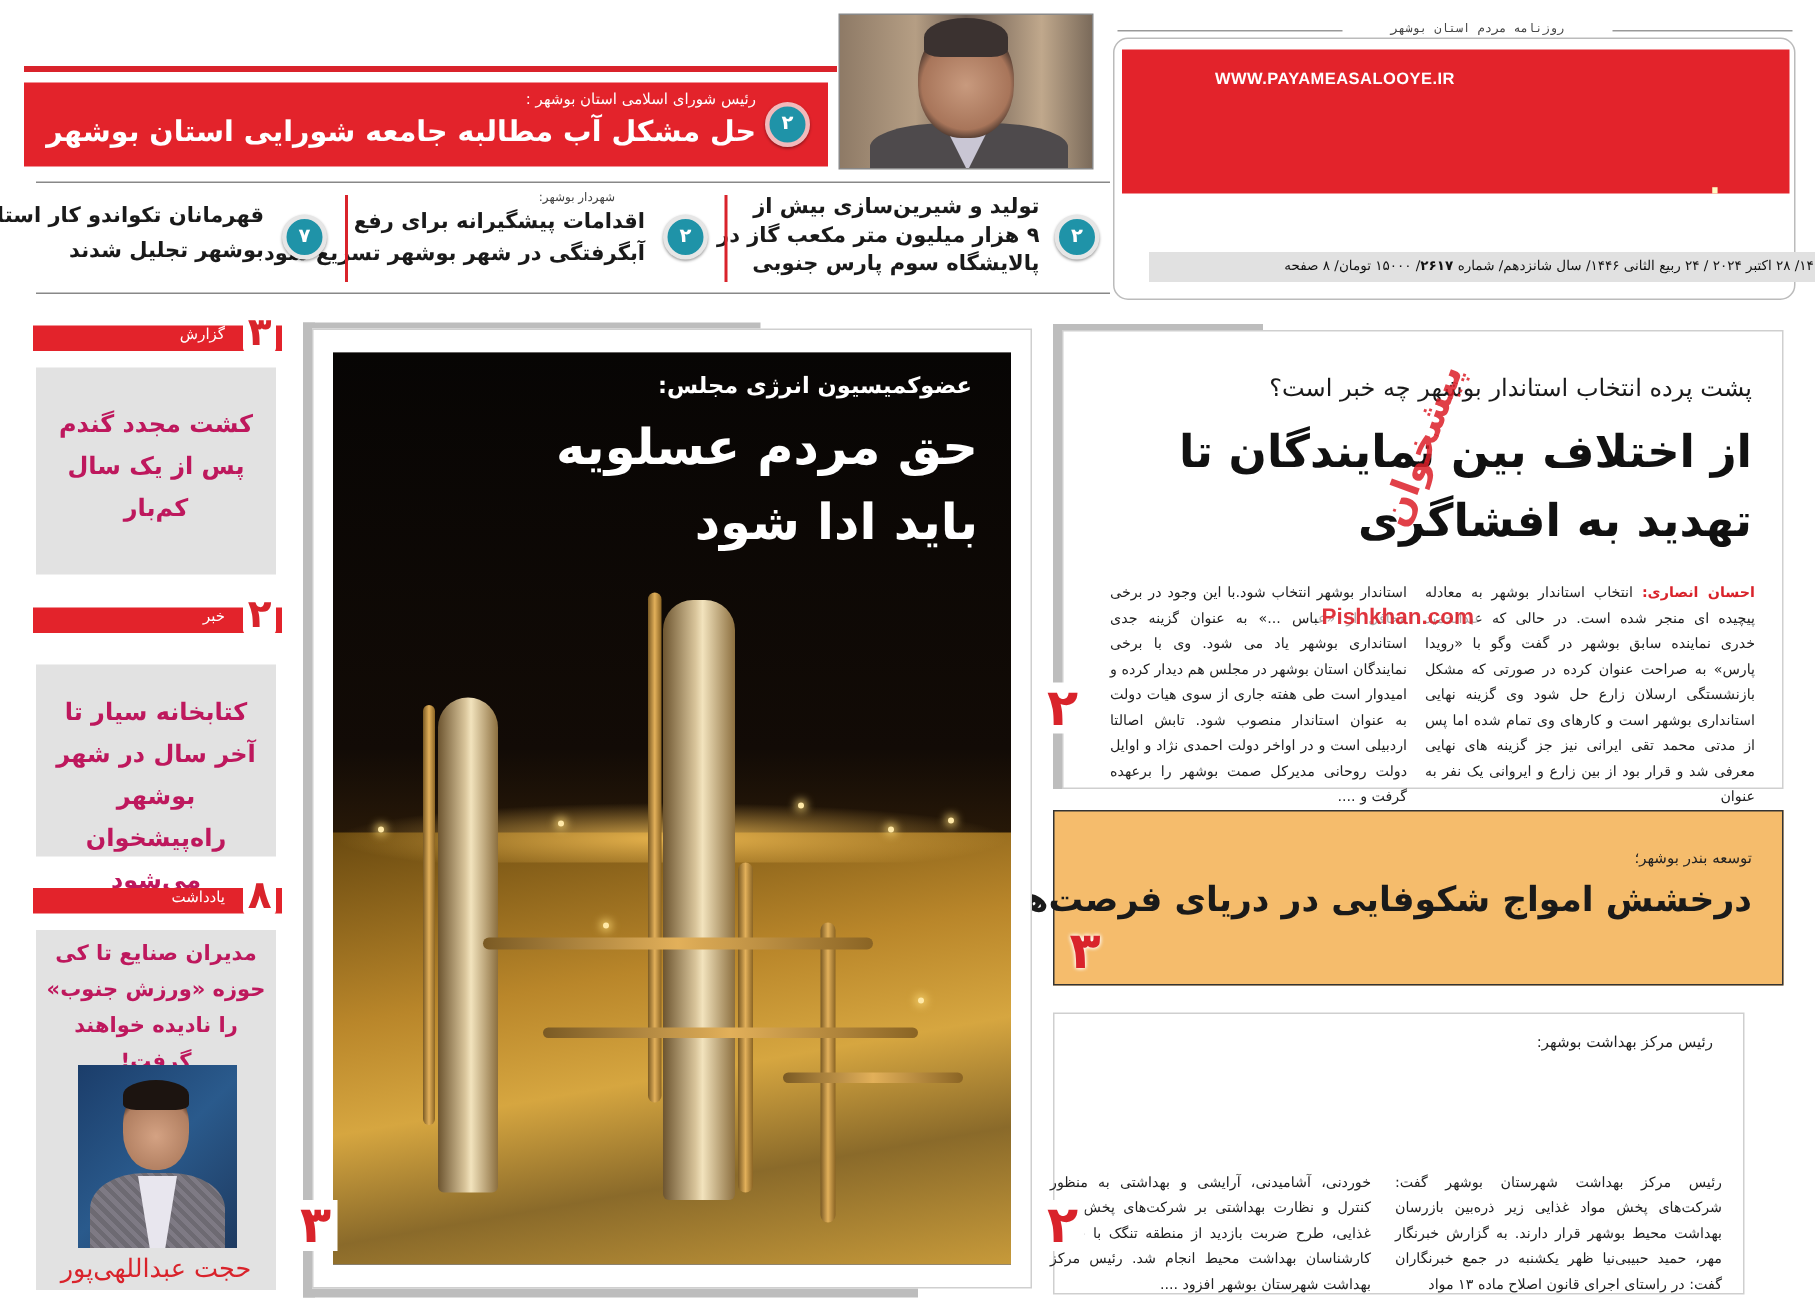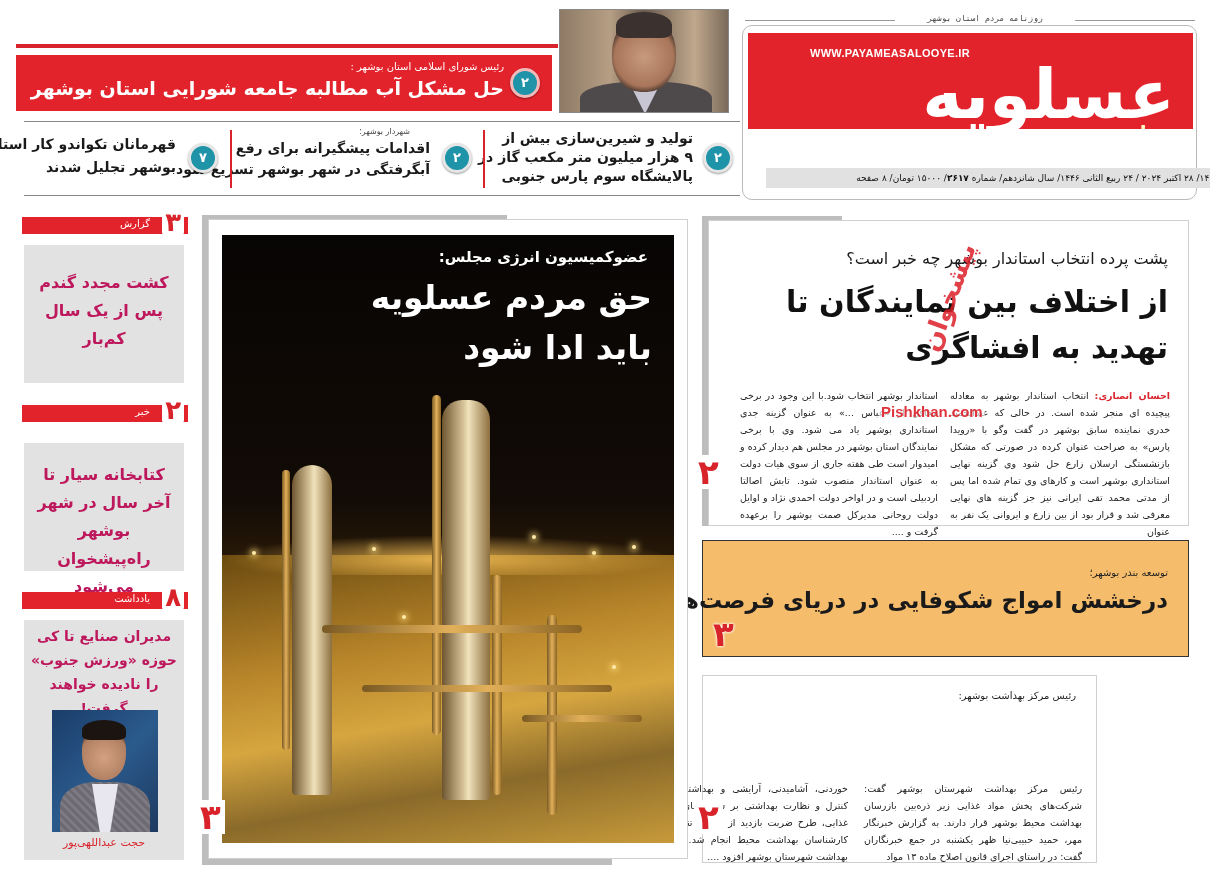--- a/index.html
+++ b/index.html
@@ -83,32 +83,31 @@
   .side-tag { left: 22px; width: 166px; height: 17px; background: #e3232b; }
   .side-tag .label { position: absolute; right: 38px; top: 1px; font-size: 10px; color: #fff; }
   .side-tag .num { position: absolute; right: 4px; top: -8px; font-size: 26px; font-weight: bold; color: #d9232b; background: #fff; padding: 0 3px; line-height: 1; border-radius: 3px; }
   .side-box { left: 24px; width: 160px; background: #e2e2e2; }
   .side-box .title { position: absolute; left: 6px; right: 6px; text-align: center; font-size: 16px; font-weight: bold; color: #be185d; line-height: 28px; }
   .portrait { left: 52px; top: 710px; width: 106px; height: 122px; overflow: hidden; background: linear-gradient(135deg, #1b3d6a 0%, #2a5a8c 50%, #1e3a60 100%); }
   .portrait .head { position: absolute; left: 30px; top: 14px; width: 44px; height: 56px; border-radius: 45%; background: radial-gradient(circle at 50% 60%, #d4a283 0%, #b07e60 60%, #2a1e1a 75%); }
   .portrait .hair { position: absolute; left: 30px; top: 10px; width: 44px; height: 20px; border-radius: 50% 50% 20% 20%; background: #1c1410; }
   .portrait .jacket { position: absolute; left: 8px; top: 72px; width: 90px; height: 60px; border-radius: 40% 40% 0 0; background: repeating-linear-gradient(45deg, #6d6a72 0 3px, #7e7a84 3px 6px); }
   .portrait .shirt { position: absolute; left: 40px; top: 74px; width: 26px; height: 48px; background: #e8e6ee; clip-path: polygon(0 0, 100% 0, 70% 100%, 30% 100%); }
-  .side-author { left: 24px; top: 836px; width: 160px; text-align: center; font-size: 11px; color: #d9232b; }
+  .side-author { left: 24px; top: 836px; width: 160px; text-align: center; font-size: 17px; color: #d9232b; }
 </style>
 </head>
 <body>
 
 <div class="abs tagline-line" style="left:745px;width:150px;"></div>
 <div class="abs tagline-line" style="left:1075px;width:120px;"></div>
 <div class="abs tagline">روزنامه مردم استان بوشهر</div>
 <div class="abs masthead-box"></div>
 <div class="abs logo-red">
   <span class="logo-url">WWW.PAYAMEASALOOYE.IR</span>
-  <span class="logo-main">عسلویه</span>
   <span class="logo-sub">پیام</span>
 </div>
 <div class="abs dateline">
   <span>دوشنبه ۷ آبان ماه ۱۴۰۳</span>/
   <span>۲۸ اکتبر ۲۰۲۴</span> /
   <span>۲۴ ربیع الثانی ۱۴۴۶</span>/
   <span>سال شانزدهم</span>/
   <span>شماره</span>
   <b>۲۶۱۷</b>/
   <span>۱۵۰۰۰ تومان</span>/
@@ -166,21 +165,21 @@
   <span class="wm1">پیشخوان</span>
   <span class="wm2">Pishkhan.com</span>
 </div>
 
 <div class="abs orange-box">
   <span class="kicker">توسعه بندر بوشهر؛</span>
   <span class="title">درخشش امواج شکوفایی در دریای فرصت‌ها</span>
   <span class="abs pagenum" style="left:10px;top:76px;text-shadow:0 0 3px #fff,0 0 3px #fff;">۳</span>
 </div>
 
-<div class="abs panel story3" style="left:702px;top:675px;width:395px;height:188px;">
+<div class="abs panel story3" style="left:702px;top:675px;width:461px;height:188px;">
   <span class="kicker">رئیس مرکز بهداشت بوشهر:</span>
   <p class="abs bodytext" style="right:14px;top:104px;width:218px;">رئیس مرکز بهداشت شهرستان بوشهر گفت: شرکت‌های پخش مواد غذایی زیر ذره‌بین بازرسان بهداشت محیط بوشهر قرار دارند. به گزارش خبرنگار مهر، حمید حبیبی‌نیا ظهر یکشنبه در جمع خبرنگاران گفت: در راستای اجرای قانون اصلاح ماده ۱۳ مواد</p>
   <p class="abs bodytext" style="right:248px;top:104px;width:214px;">خوردنی، آشامیدنی، آرایشی و بهداشتی به منظور کنترل و نظارت بهداشتی بر شرکت‌های پخش مواد غذایی، طرح ضربت بازدید از منطقه تنگک با حضور کارشناسان بهداشت محیط انجام شد. رئیس مرکز بهداشت شهرستان بوشهر افزود ....</p>
 </div>
 <div class="abs pagenum" style="left:694px;top:800px;background:#fff;padding:0 4px;">۲</div>
 
 <div class="abs panel-shadow-top" style="left:202px;top:215px;width:305px;"></div>
 <div class="abs panel-shadow-left" style="left:202px;top:215px;height:650px;"></div>
 <div class="abs panel-shadow-top" style="left:202px;top:857px;width:410px;"></div>
 <div class="abs panel" style="left:208px;top:219px;width:480px;height:640px;"></div>

